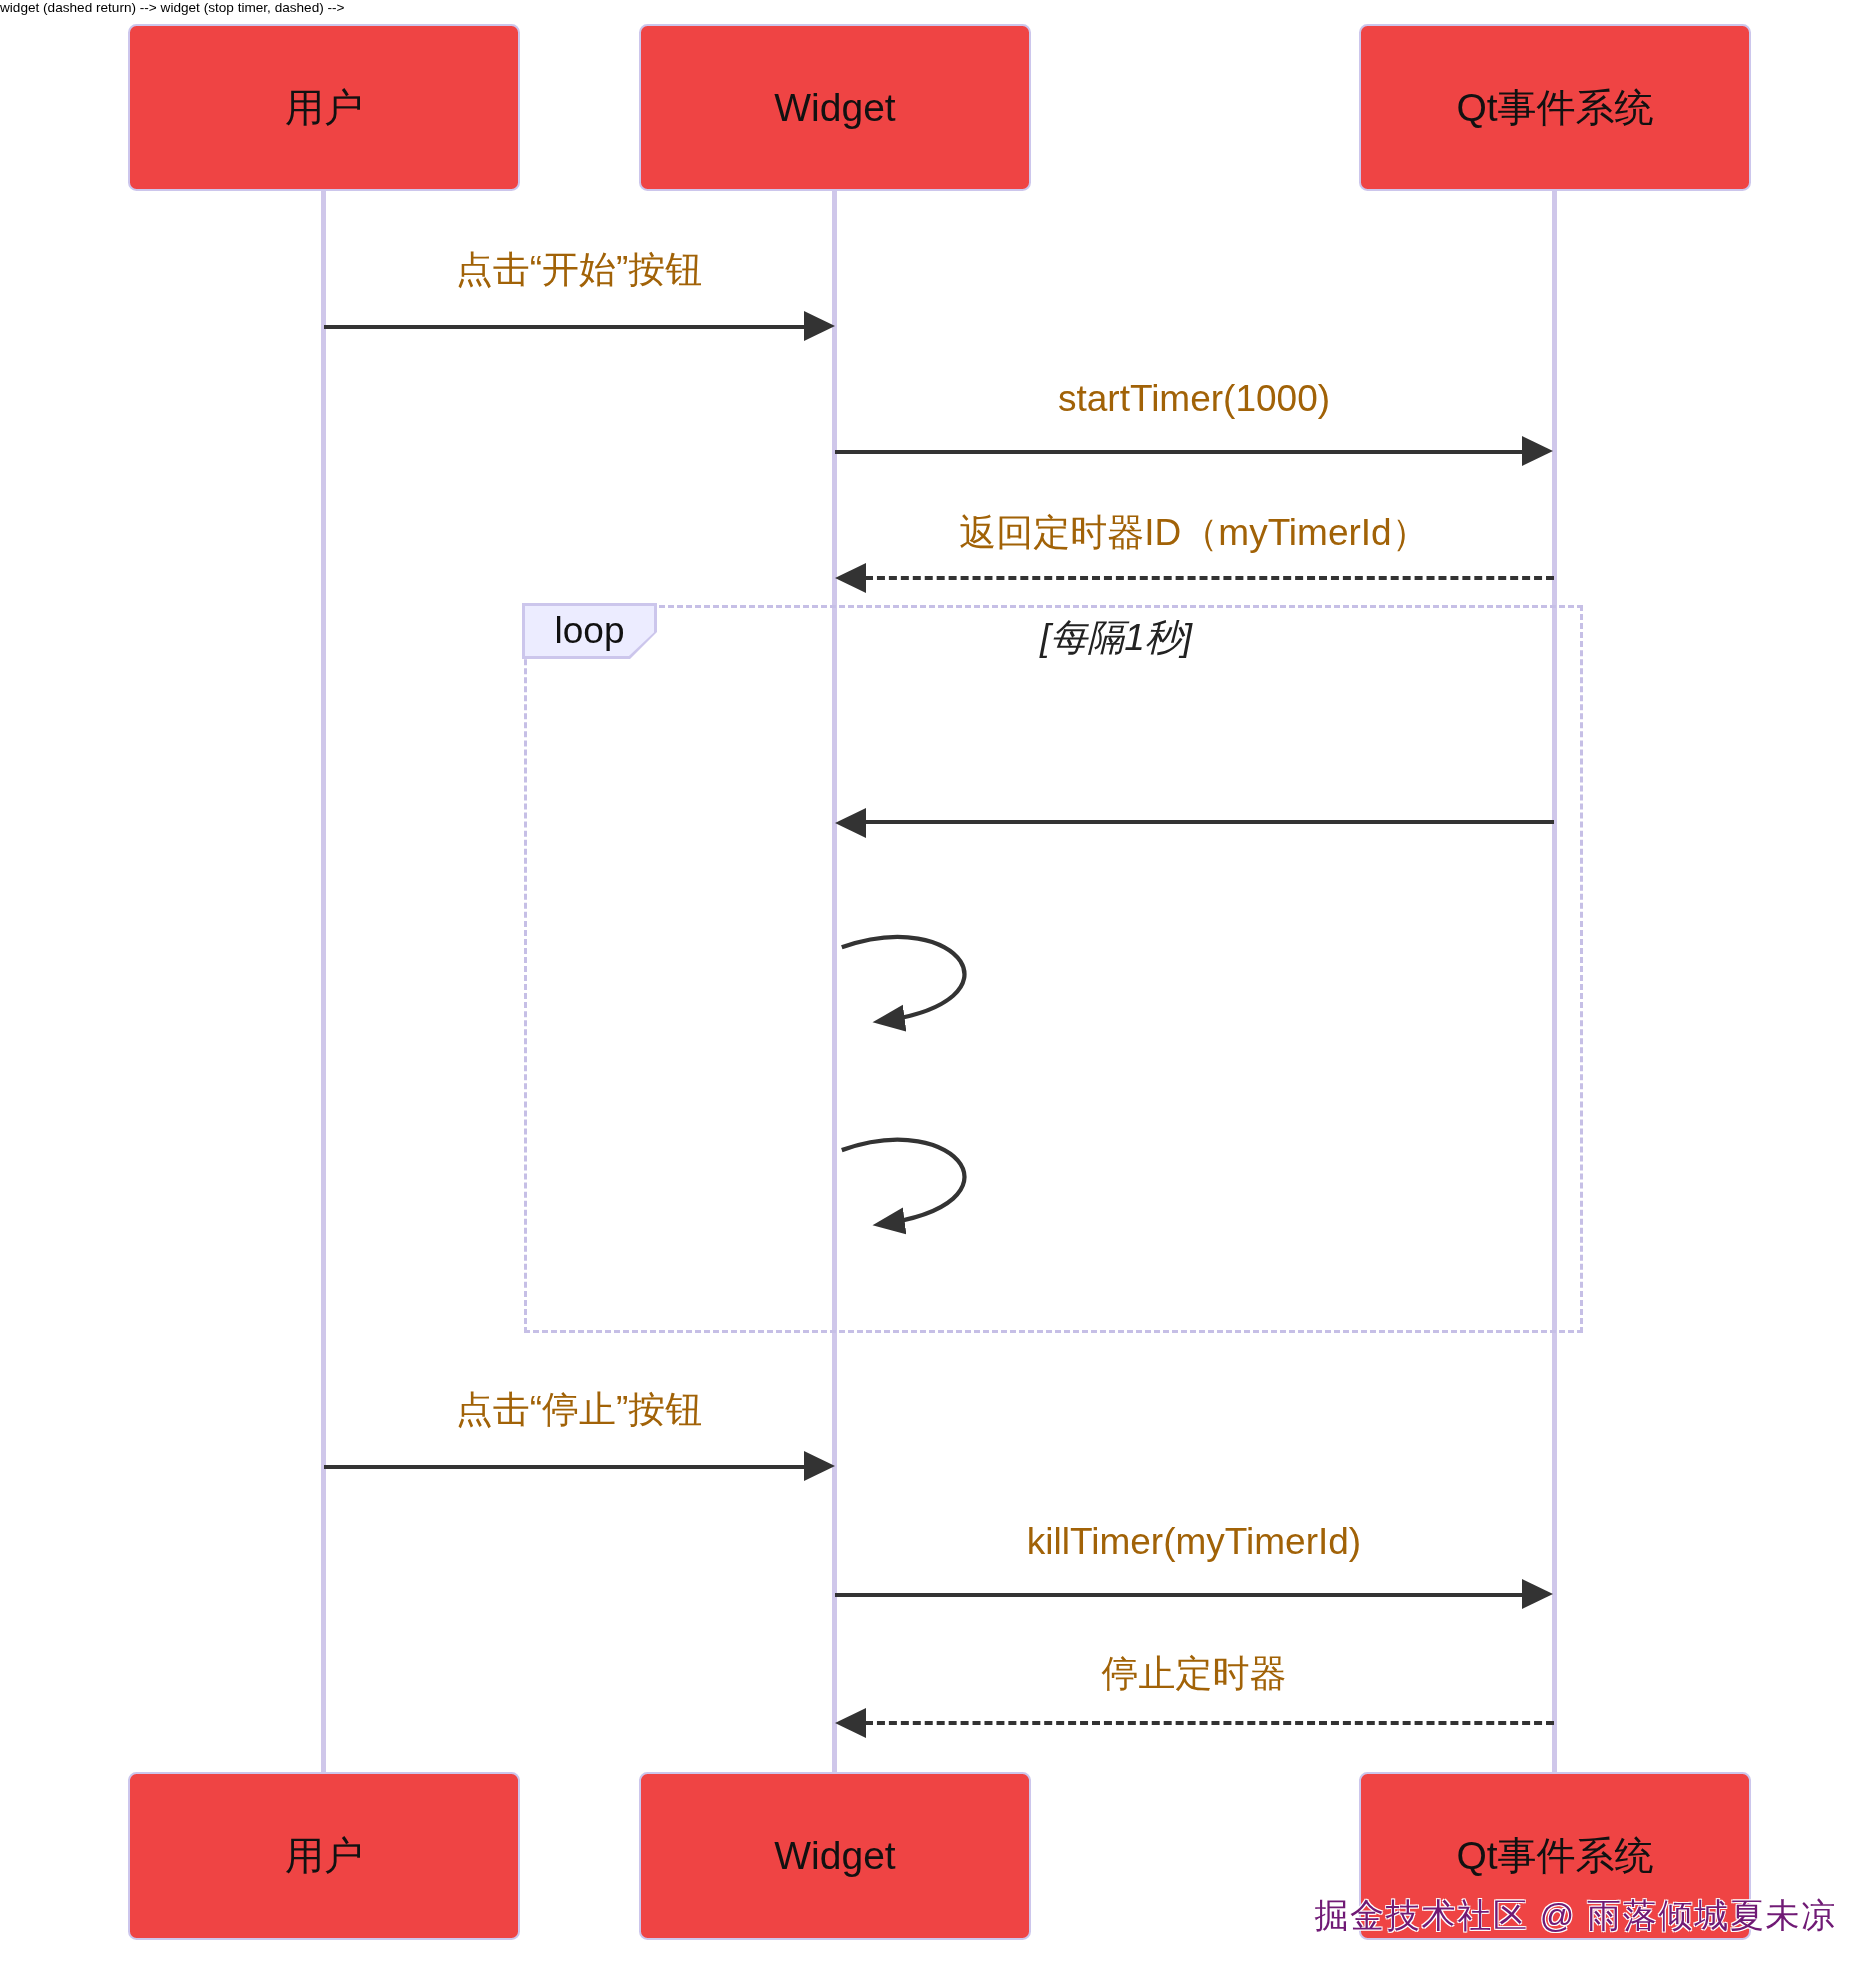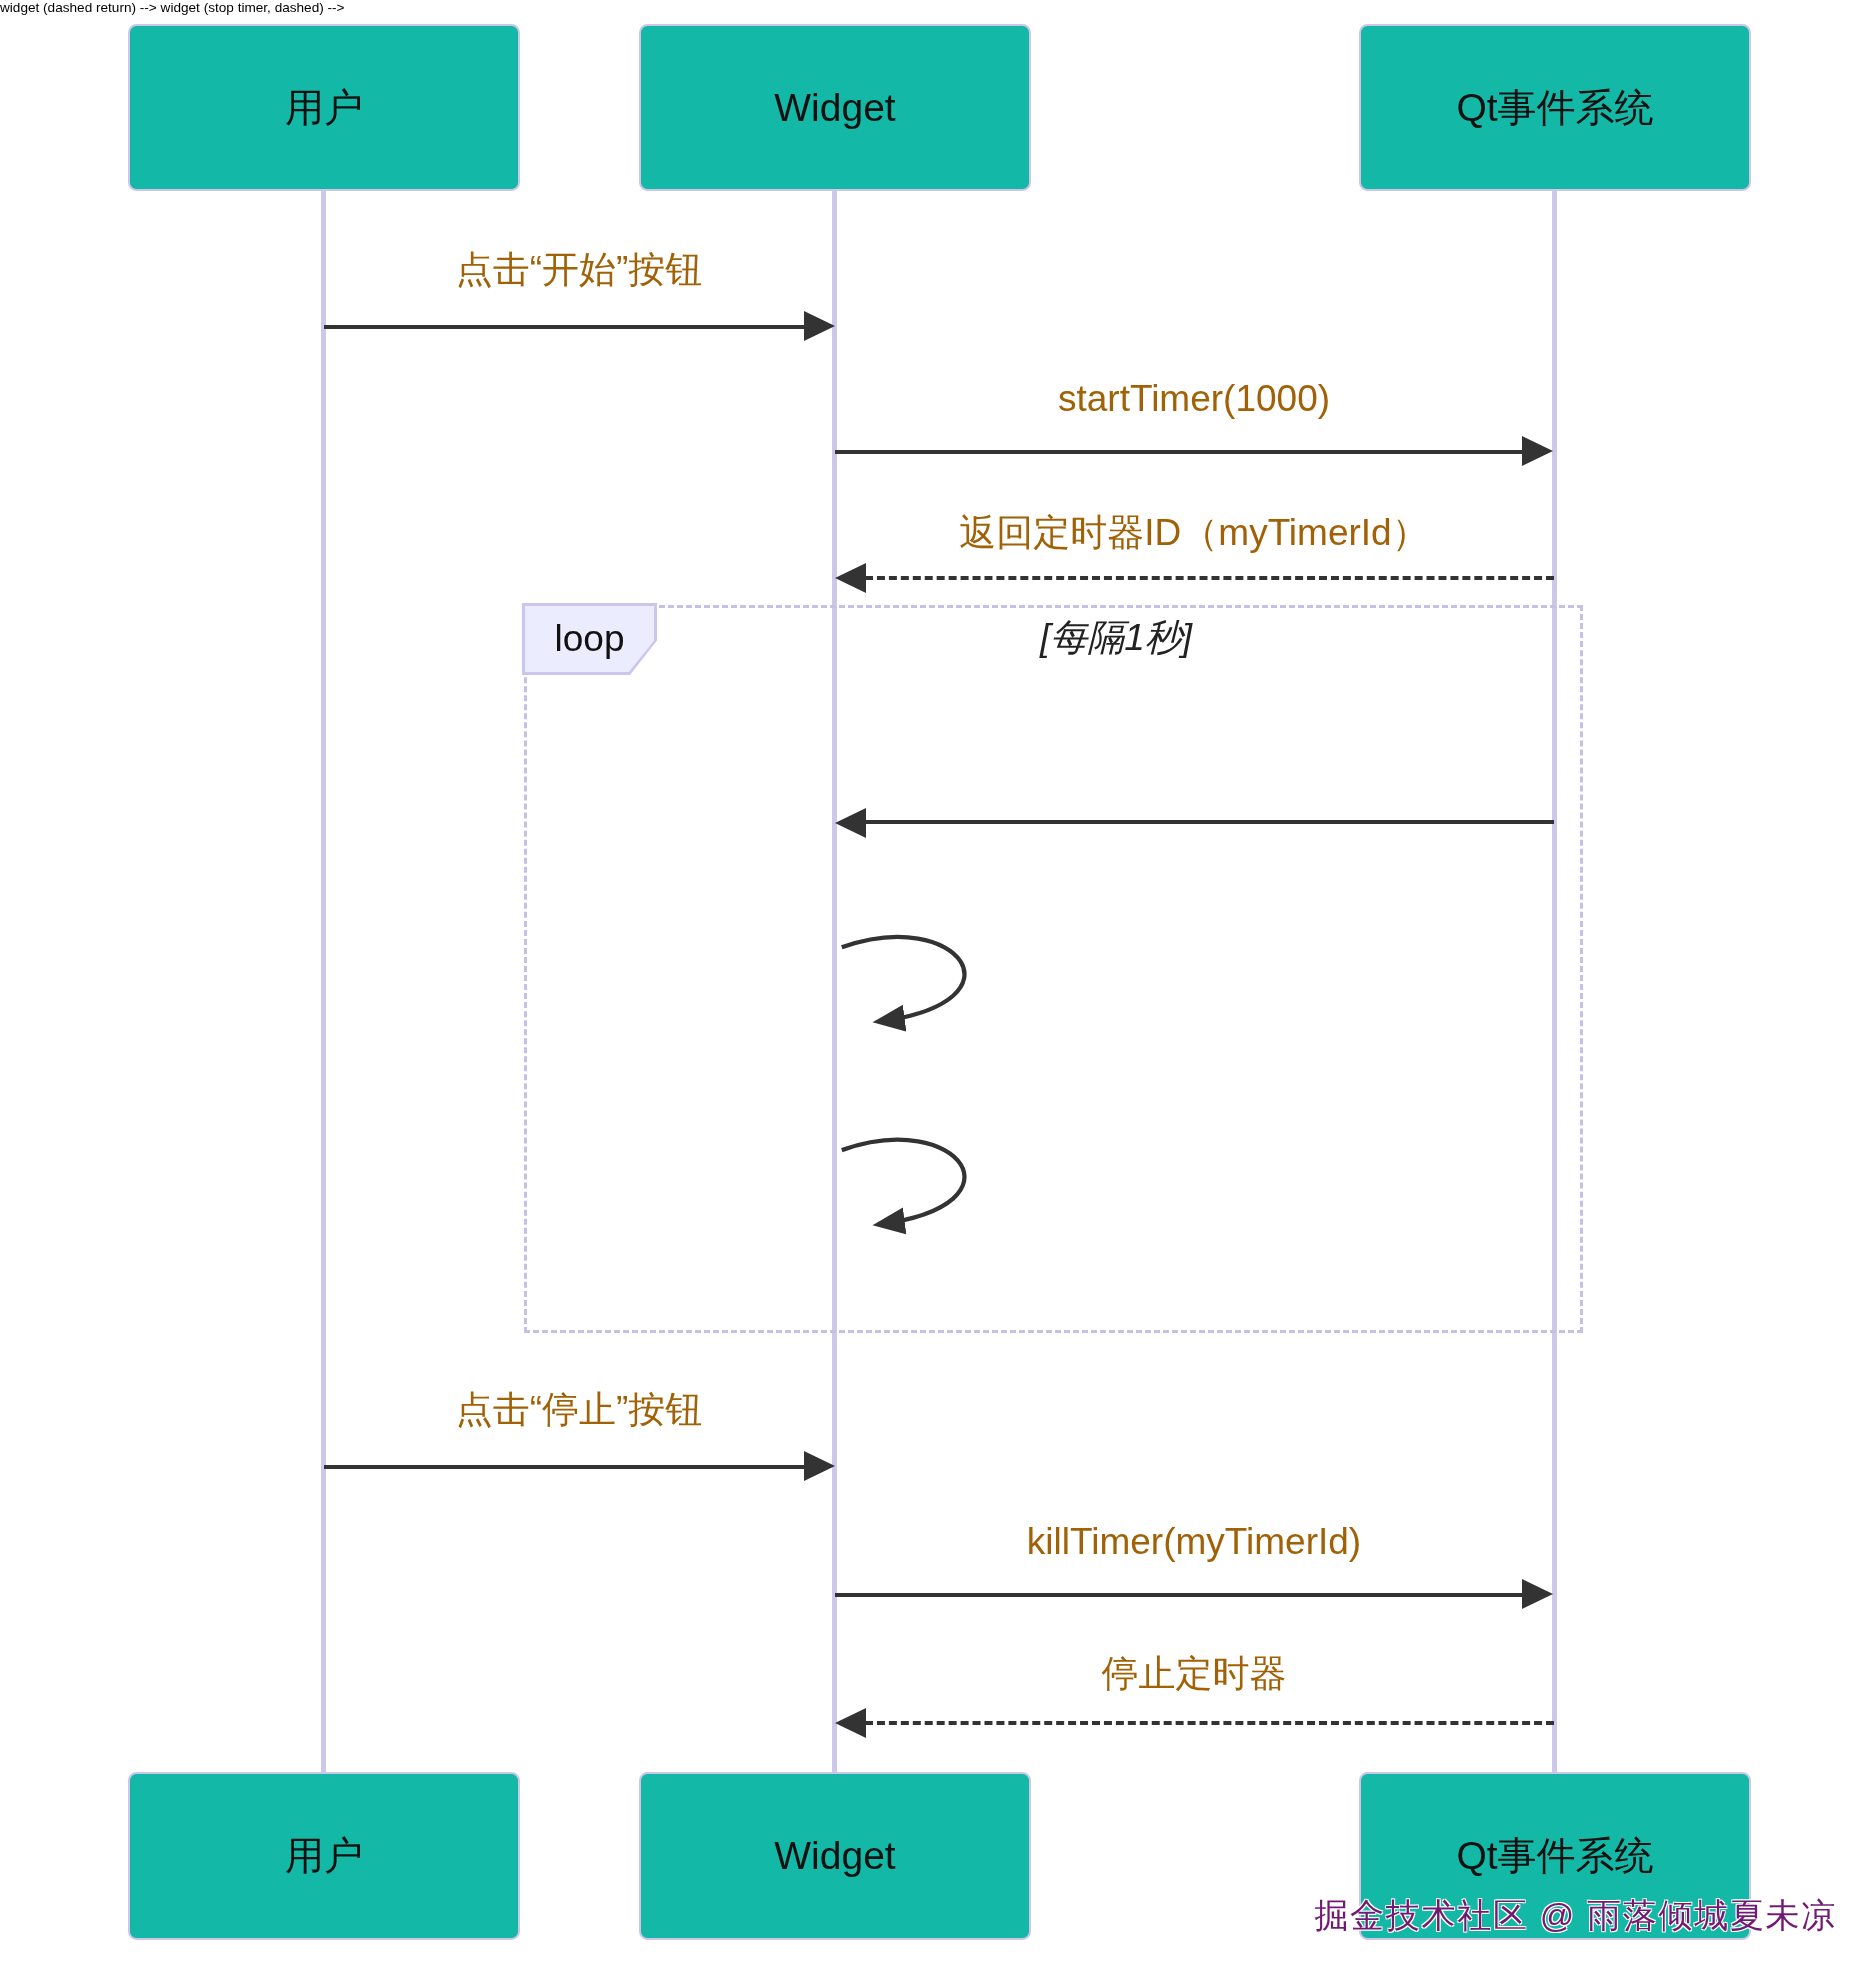--- a/index.html
+++ b/index.html
@@ -2,40 +2,40 @@
 <html style="font-size:13.6px"><head>
 <meta charset="utf-8">
 <style>
   html,body{margin:0;padding:0;background:#ffffff;}
   .canvas{
     position:relative;width:1871px;height:1968px;background:#ffffff;
     font-family:"Liberation Sans","DejaVu Sans",sans-serif;overflow:hidden;
   }
   .lifeline{position:absolute;top:187px;height:1586px;width:5.1px;background:#cfc7ea;}
   .actor{
-    position:absolute;width:392px;height:167px;background:#14b8a6;
+    position:absolute;width:392px;height:167px;background:#ef4444;
     border:2.6px solid #ccc6ec;border-radius:8.5px;box-sizing:border-box;
     display:flex;align-items:center;justify-content:center;
     font-size:39px;color:#111;
   }
   .msg{
     position:absolute;transform:translateX(-50%);
     font-size:37px;color:#a16207;white-space:nowrap;
   }
   .line{position:absolute;height:4.3px;background:#333;}
   .line.dashed{height:0;border-top:4.3px dashed #333;background:none;}
   .head{position:absolute;width:0;height:0;border-top:15.3px solid transparent;border-bottom:15.3px solid transparent;}
   .head.right{border-left:31px solid #333;}
   .head.left{border-right:31px solid #333;}
   .loopbox{
     position:absolute;left:524px;top:605px;width:1059px;height:728px;
     border:3.4px dashed #c6bfe6;box-sizing:border-box;background:transparent;
   }
   .looptab{
-    position:absolute;left:522px;top:603px;width:135px;height:72px;background:#ccc6ec;
+    position:absolute;left:522px;top:603px;width:135px;height:56px;background:#ccc6ec;
     clip-path:polygon(0 0,100% 0,100% 52%,80% 100%,0 100%);
   }
   .looptab .inner{
     position:absolute;inset:2.6px;background:#ECECFF;
     clip-path:polygon(0 0,100% 0,100% 52%,80% 100%,0 100%);
     display:flex;align-items:center;justify-content:center;
     font-size:37px;color:#111;
   }
   .loopcond{
     position:absolute;transform:translateX(-50%);

